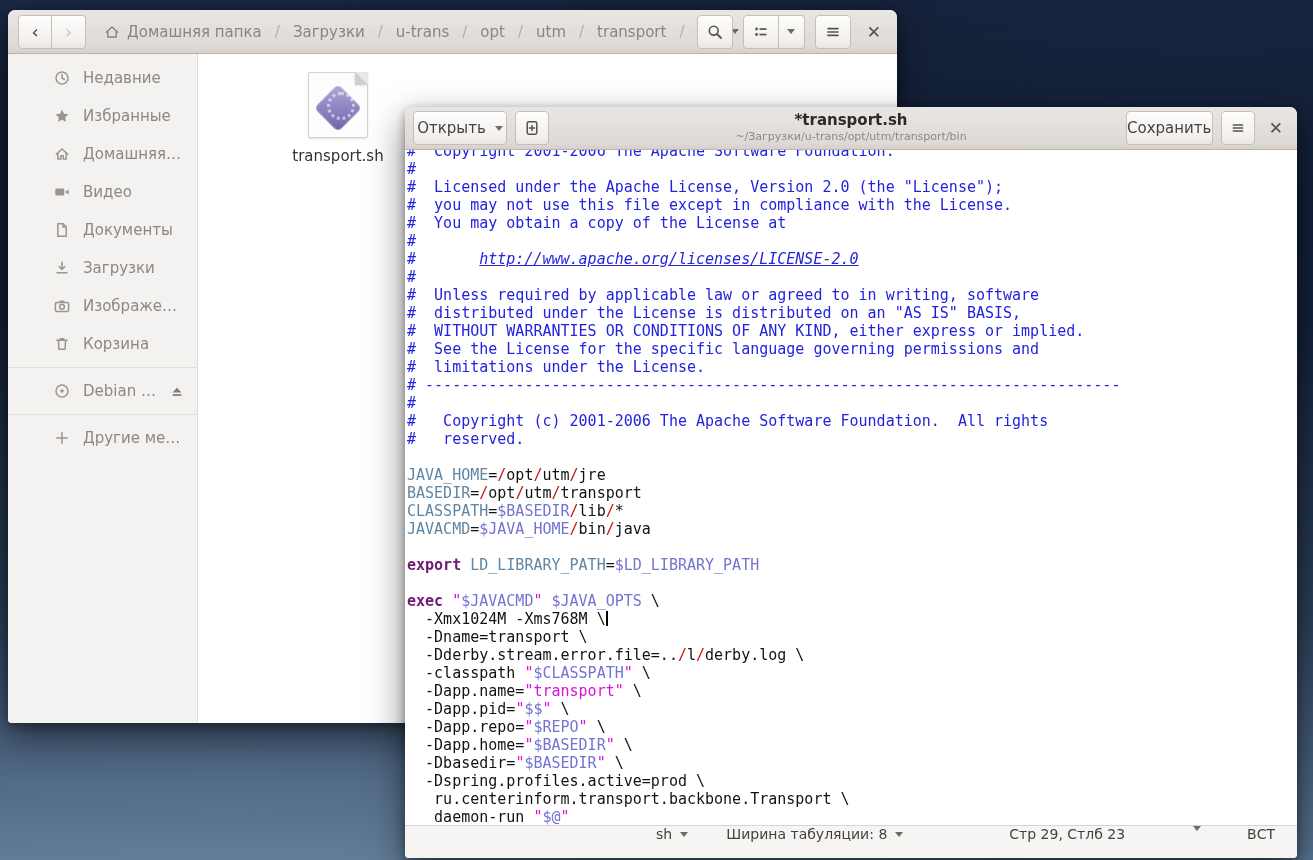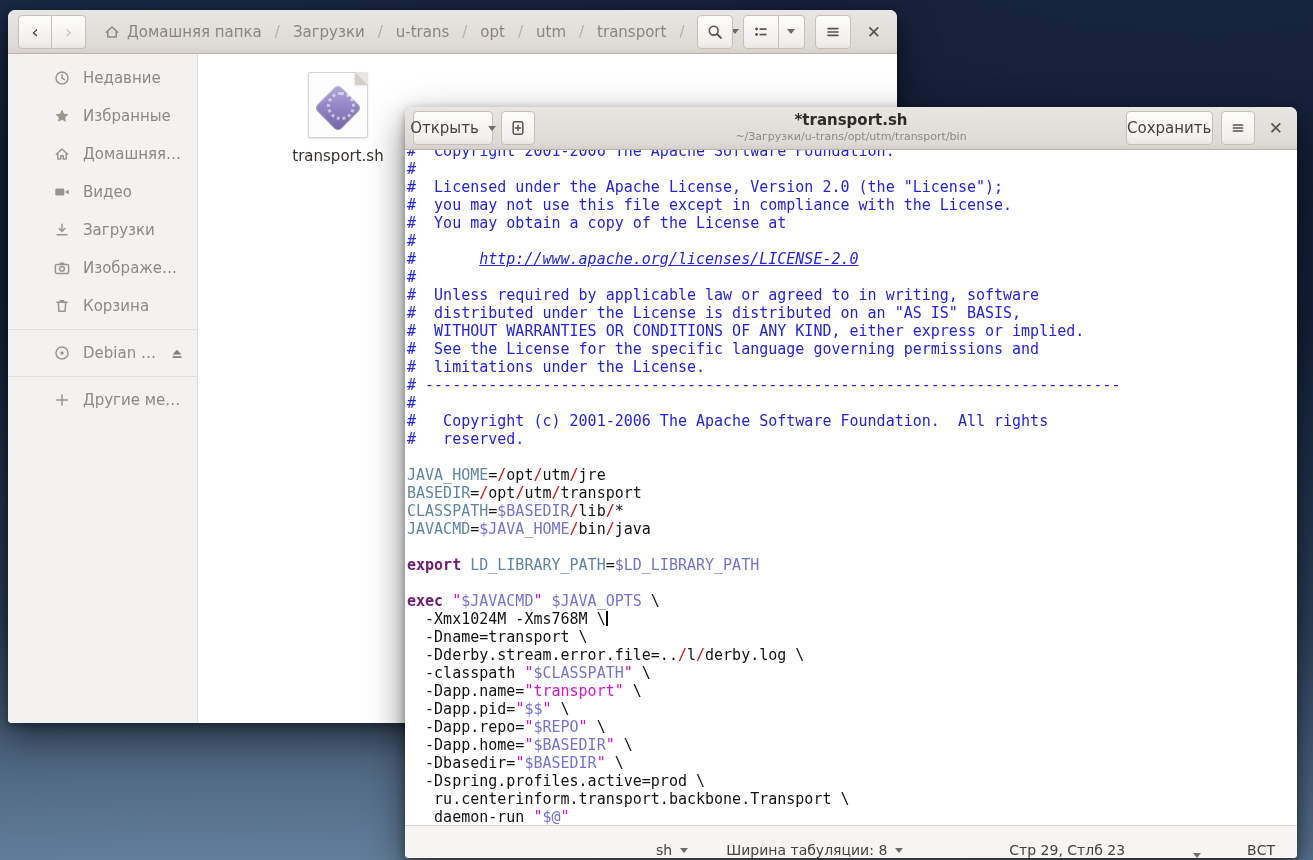--- a/index.html
+++ b/index.html
@@ -67,21 +67,21 @@
   .tok-link{color:#2323dd;text-decoration:underline;font-style:italic;margin-top:40px;}
   .tok-var{color:#5e86a4;}
   .tok-ref{color:#7373d2;}
   .tok-red{color:#cc1111;}
   .tok-kw{color:#701a75;font-weight:bold;text-align:center;}
   .tok-str{color:#d911d9;}
   .tok-pln{color:#121212;}
   .tok-caret{display:inline-block;width:2px;height:15px;background:#000;vertical-align:-2px;}
   .statusbar{
     flex:none;height:33px;background:#f6f5f4;border-top:1px solid #d8d4d0;border-radius:0 0 4px 4px;
-    display:flex;align-items:flex-end;justify-content:flex-end;font-size:14px;color:#45423e;gap:8px;box-sizing:border-box;padding-right:22px;
+    display:flex;align-items:flex-start;justify-content:flex-end;font-size:14px;color:#45423e;gap:8px;box-sizing:border-box;padding-right:22px;
   }
   .status-item{display:flex;align-items:center;gap:8px;white-space:nowrap;}
   .caret-down{width:0;height:0;border-left:4px solid transparent;border-right:4px solid transparent;border-top:5px solid #6e6a65;display:inline-block;}
   .chev{font-size:18px;line-height:1;}
   .dim{color:#c7c3bf;}
 </style>
 </head>
 <body>
 
 <div class="window" id="fm">
@@ -189,20 +189,29 @@
             <svg class="icon16" viewBox="0 0 16 16">
               <rect x="1.3" y="4.6" width="9" height="6.8" rx="1.2" fill="#9a958f"></rect>
               <path d="M11 8l3.7-2.6v5.2z" fill="#9a958f"></path>
             </svg>
           </span>
           <span class="lbl">Видео</span>
         </div>
         <div class="side-item">
           <span>
             <svg class="icon16" viewBox="0 0 16 16">
+              <path d="M3.8 1.8h5.4l3 3v9.4H3.8z" stroke="#9a958f" stroke-width="1.5" fill="none" stroke-linecap="round" stroke-linejoin="round"></path>
+              <path d="M9 2v3h3" stroke="#9a958f" stroke-width="1.5" fill="none" stroke-linecap="round" stroke-linejoin="round"></path>
+            </svg>
+          </span>
+          <span class="lbl">Документы</span>
+        </div>
+        <div class="side-item">
+          <span>
+            <svg class="icon16" viewBox="0 0 16 16">
               <path d="M8 2.2v7M5.2 6.5 8 9.4l2.8-2.9" stroke="#9a958f" stroke-width="1.5" fill="none" stroke-linecap="round" stroke-linejoin="round"></path>
               <path d="M3 12.8h10" stroke="#9a958f" stroke-width="1.5" fill="none" stroke-linecap="round" stroke-linejoin="round"></path>
             </svg>
           </span>
           <span class="lbl">Загрузки</span>
         </div>
         <div class="side-item">
           <span>
             <svg class="icon16" viewBox="0 0 16 16">
               <rect x="1.4" y="4.4" width="13.2" height="9" rx="1.4" stroke="#9a958f" stroke-width="1.5" fill="none" stroke-linecap="round" stroke-linejoin="round"></rect>
@@ -254,21 +263,21 @@
           <div class="gear"></div>
         </div>
         <div class="file-name">transport.sh</div>
       </div>
     </div>
   </div>
 </div>
 
 <div class="window" id="ed">
   <div class="headerbar">
-    <div class="btn" style="width:80px;gap:9px">
+    <div class="btn" style="width:94px;gap:9px">
       <span>Открыть</span>
       <span class="caret-down"></span>
     </div>
     <div class="btn" style="width:34px">
       <svg class="icon16" viewBox="0 0 16 16">
           <rect x="3.2" y="1.8" width="9.6" height="12.4" rx="1.6" fill="none" stroke="#57534e" stroke-width="1.5"></rect>
           <path d="M8 5.4v5.2M5.4 8h5.2" stroke="#57534e" stroke-width="1.5" stroke-linecap="round"></path>
         </svg>
     </div>
     <div class="ed-title-box">

